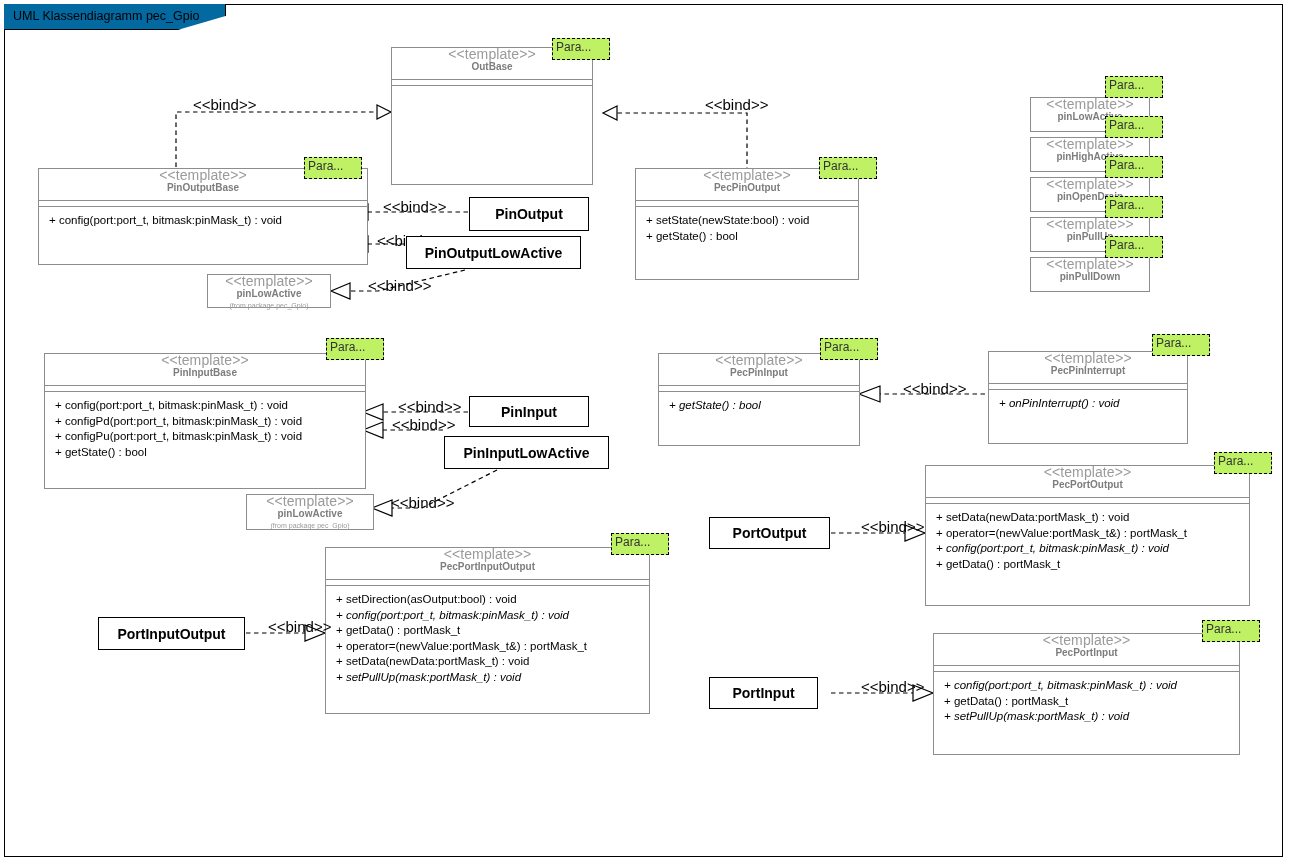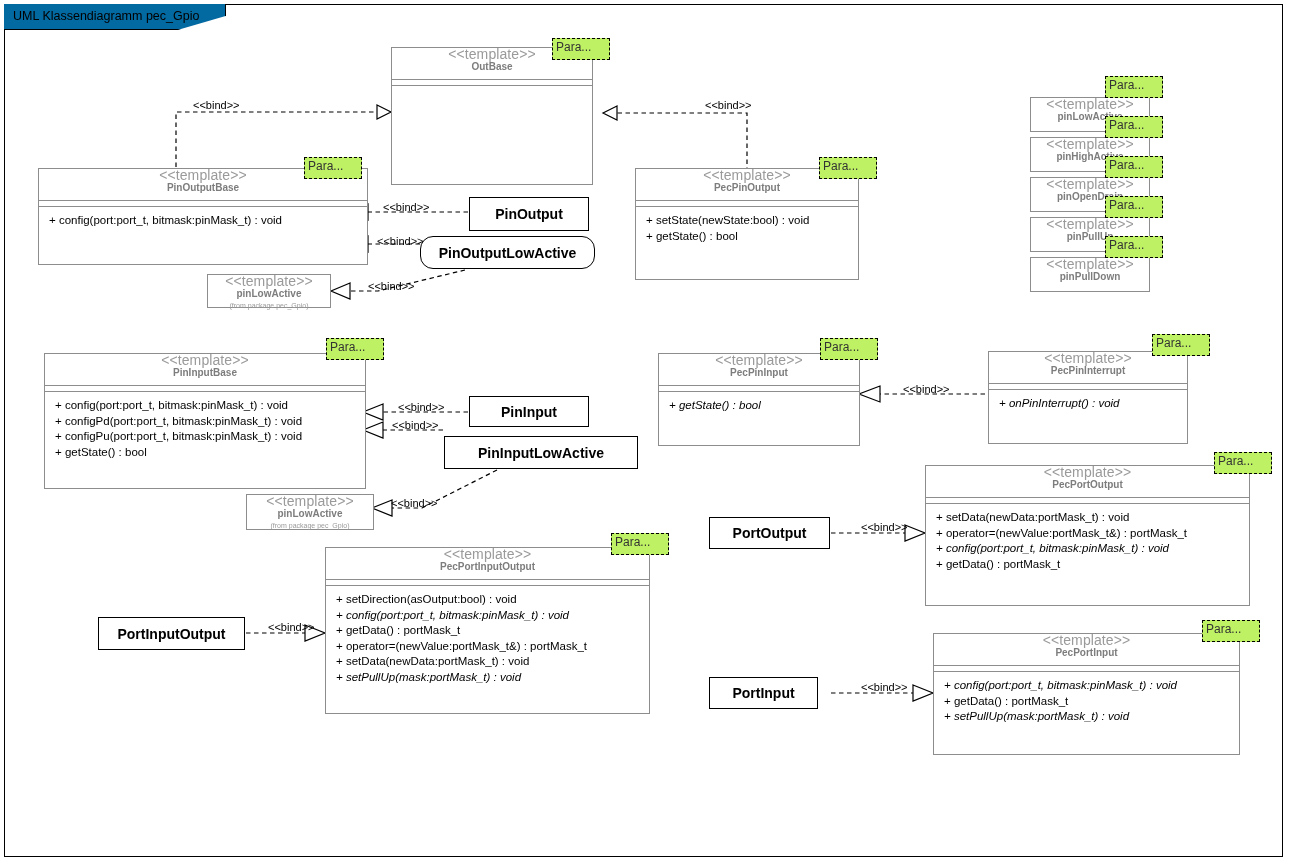--- a/index.html
+++ b/index.html
@@ -148,21 +148,21 @@
     stroke-dasharray: 4.5 3.5;
     fill: none;
   }
   .link-svg .tri {
     stroke: #000000;
     stroke-width: 1.2;
     fill: #ffffff;
   }
   .bindlbl {
     position: absolute;
-    font-size: 11px;
+    font-size: 15px;
     color: #000000;
     white-space: nowrap;
     z-index: 6;
     line-height: 10px;
   }
 </style>
 </head>
 <body>
 
 <div id="canvas">
@@ -391,20 +391,20 @@
     </div>
     <div class="attrs"></div>
     <div class="ops">
       <div class="op abstract">+ config(port:port_t, bitmask:pinMask_t) : void</div>
       <div class="op">+ getData() : portMask_t</div>
       <div class="op abstract">+ setPullUp(mask:portMask_t) : void</div>
     </div>
   </div>
 
   <div class="cclass" style="left:469px; top:197px; width:120px; height:34px;">PinOutput</div>
-  <div class="cclass" style="left:420px; top:236px; width:175px; height:33px;border-radius:13px;">PinOutputLowActive</div>
+  <div class="cclass" style="left:406px; top:236px; width:175px; height:33px;">PinOutputLowActive</div>
   <div class="cclass" style="left:469px; top:396px; width:120px; height:31px;">PinInput</div>
-  <div class="cclass" style="left:444px; top:436px; width:194px; height:33px;">PinInputLowActive</div>
+  <div class="cclass" style="left:444px; top:436px; width:165px; height:33px;">PinInputLowActive</div>
   <div class="cclass" style="left:709px; top:517px; width:121px; height:32px;">PortOutput</div>
   <div class="cclass" style="left:98px;  top:617px; width:147px; height:33px;">PortInputOutput</div>
   <div class="cclass" style="left:709px; top:677px; width:109px; height:32px;">PortInput</div>
 
 </div>
 
 </body></html>

